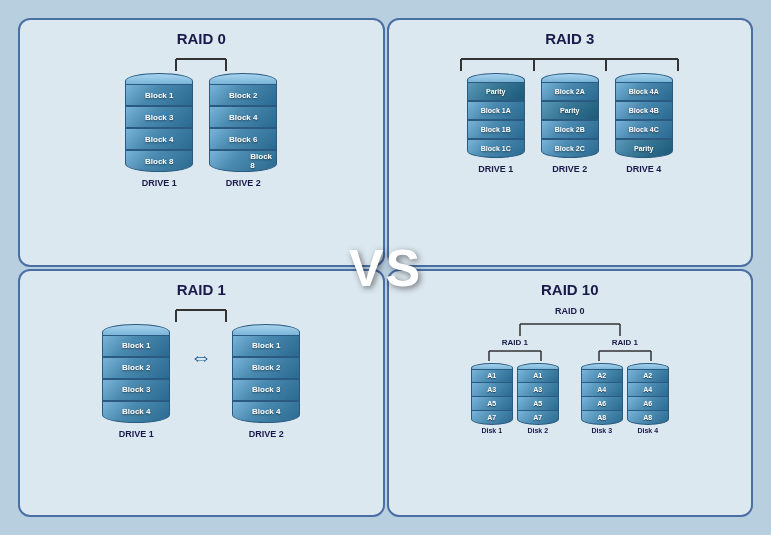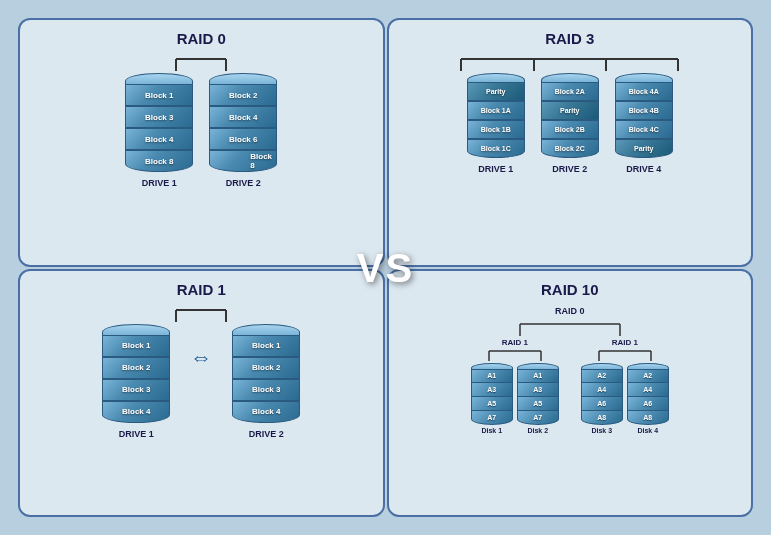--- a/index.html
+++ b/index.html
@@ -22,21 +22,21 @@
       grid-template-rows: 1fr 1fr;
       gap: 2px;
       padding: 8px;
       position: relative;
     }
     .vs-overlay {
       position: absolute;
       top: 50%;
       left: 50%;
       transform: translate(-50%, -50%);
-      font-size: 40px;
+      font-size: 52px;
       font-weight: 900;
       color: white;
       text-shadow: 2px 2px 6px rgba(0,0,0,0.5);
       z-index: 10;
       letter-spacing: 2px;
     }
     .panel {
       background: #dce8f0;
       border: 2px solid #4a6fa5;
       border-radius: 12px;

